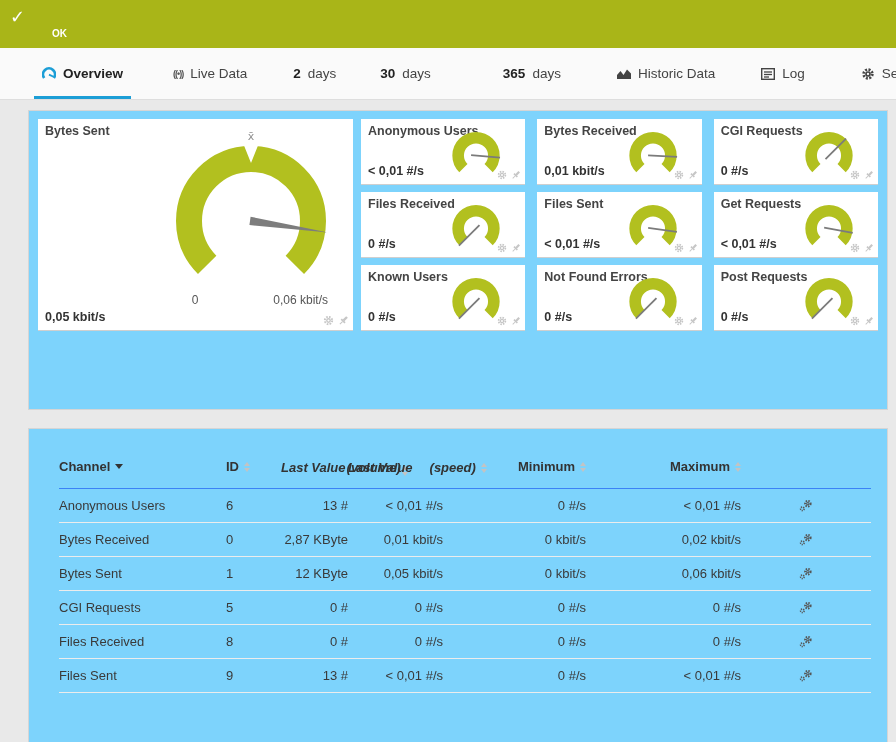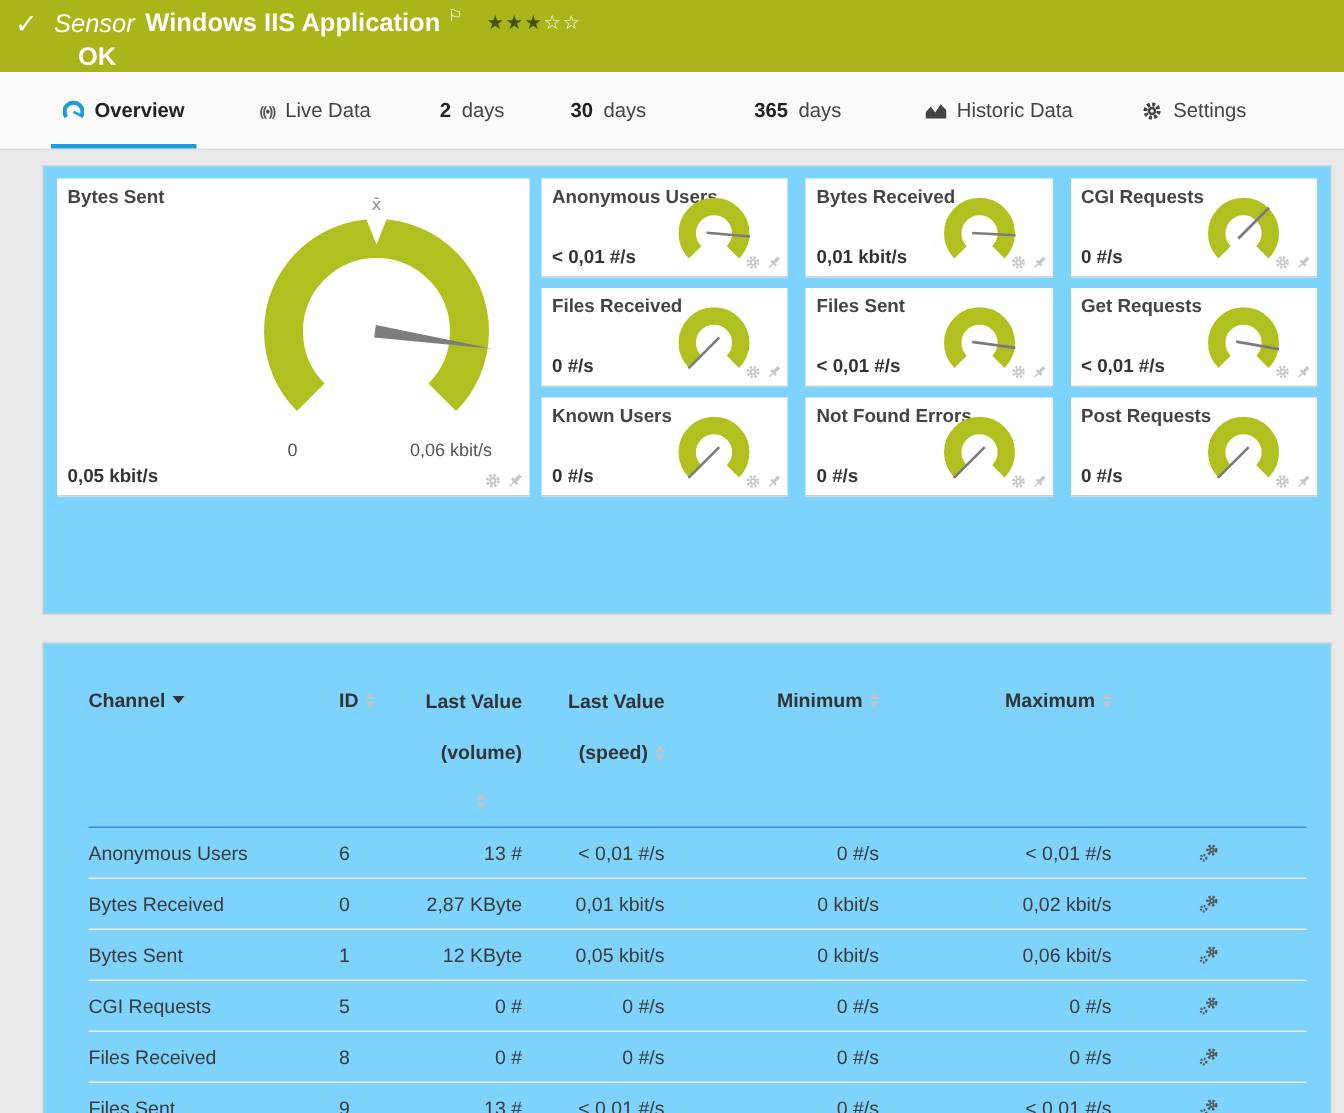--- a/index.html
+++ b/index.html
@@ -9,21 +9,21 @@
   
   .topbar{position:absolute;left:0;top:0;width:896px;height:48px;background:#a9b518;color:#fff;}
   .chk{position:absolute;left:10px;top:6px;font-size:18px;font-weight:bold;}
   .titleline{position:absolute;left:36px;top:4px;font-size:17px;white-space:nowrap;}
   .kind{font-style:italic;margin-right:7px;}
   .sname{font-weight:bold;}
   .flag{font-size:11px;vertical-align:super;margin-left:5px;}
   .stars{margin-left:16px;font-size:13px;letter-spacing:1px;vertical-align:2px;cursor:pointer;}
   .st-f{color:#49520b;}
   .st-e{color:#ffffff;}
-  .okline{position:absolute;left:52px;top:28px;font-size:17px;font-weight:bold;}
+  .okline{position:absolute;left:52px;top:28px;font-size:10px;font-weight:bold;}
 
   
   .tabs{position:absolute;left:0;top:48px;width:896px;height:52px;background:#fafafa;
         border-bottom:1px solid #dedede;display:flex;align-items:center;padding-left:36px;box-sizing:border-box;}
   .tab{position:relative;height:100%;display:flex;align-items:center;gap:7px;font-size:13.5px;
        color:#444;padding:0 6px;cursor:pointer;white-space:nowrap;}
   .tab b{color:#222;font-size:13.5px;}
   .tab.active .tlabel{font-weight:bold;color:#222;}
   .underline{position:absolute;left:-2px;right:-2px;bottom:0;height:3px;background:#1c9ed6;}
   .liveicon{font-size:9px;font-weight:bold;color:#555;letter-spacing:-1px;}
@@ -64,39 +64,36 @@
   .thead{display:flex;align-items:flex-start;padding-top:30px;padding-bottom:12px;
          border-bottom:1px solid #3b82f6;font-weight:bold;font-size:13px;color:#333;}
   .c1{width:167px;}
   .c2{width:55px;}
   .c3{width:67px;}
   .c4{width:95px;}
   .c5{width:143px;}
   .c6{width:155px;}
   .c7{flex:1;display:flex;justify-content:center;}
   .hcell{display:flex;align-items:center;gap:5px;cursor:pointer;white-space:nowrap;}
-  .hcol{display:flex;flex-direction:column;align-items:flex-end;gap:17px;cursor:pointer;white-space:nowrap;line-height:17px;}
-  .hrow2{display:flex;align-items:center;gap:5px;}
+  .hcol{display:flex;flex-direction:row;align-items:flex-end;gap:1px;cursor:pointer;white-space:nowrap;line-height:17px;font-style:italic;}
+  .hrow2{display:flex;align-items:center;gap:5px;margin-left:16px;}
   .sort i{display:block;width:0;height:0;border-left:3.5px solid transparent;border-right:3.5px solid transparent;}
   .sort .up{border-bottom:4px solid #c3c3c3;margin-bottom:2px;}
   .sort .dn{border-top:4px solid #c3c3c3;}
   .sort.below{margin-right:24px;margin-top:2px;}
   .caret-dn{display:inline-block;width:0;height:0;border-left:4px solid transparent;border-right:4px solid transparent;border-top:5px solid #333;}
   .trow{display:flex;align-items:center;height:33px;border-bottom:1px solid #ececec;font-size:13px;color:#3a3a3a;}
   .cellnum{display:flex;justify-content:flex-end;white-space:nowrap;}
   .gearbtn{cursor:pointer;display:flex;align-items:center;}
 </style>
 </head>
 <body>
 
 <header class="topbar">
   <span class="chk">✓</span>
-  <div class="titleline">
-    <span class="kind">Sensor</span><span class="sname">Windows IIS Application</span><span class="flag">⚐</span><span class="stars"><span class="st-f">★★★</span><span class="st-e">☆☆</span></span>
-  </div>
   <div class="okline">OK</div>
 </header>
 
 <nav class="tabs">
   <div class="tab active" style="margin-right:38px">
     <svg width="14" height="14" viewBox="0 0 14 14">
       <path d="M2.2 11 A6 6 0 1 1 11.8 11" stroke="#1c9ed6" stroke-width="2.8" fill="none"></path>
       <line x1="7" y1="7.6" x2="11.6" y2="9.8" stroke="#1c9ed6" stroke-width="1.8"></line>
     </svg>
     <span class="tlabel">Overview</span>
@@ -116,20 +113,29 @@
   </div>
   <div class="tab" style="margin-right:44px">
     <b>365</b>
     <span class="tlabel">days</span>
   </div>
   <div class="tab" style="margin-right:34px">
     <svg width="14" height="12" viewBox="0 0 14 12">
       <path d="M0 11 L0 7 L3.5 3 L6.5 7 L10 1.5 L14 5.5 L14 11 Z" fill="#444"></path>
     </svg>
     <span class="tlabel">Historic Data</span>
+  </div>
+  <div class="tab" style="margin-right:44px">
+    <svg width="14" height="12" viewBox="0 0 14 12">
+      <rect x="0.7" y="0.7" width="12.6" height="10.6" fill="none" stroke="#444" stroke-width="1.4"></rect>
+      <line x1="3" y1="4" x2="11" y2="4" stroke="#444" stroke-width="1.3"></line>
+      <line x1="3" y1="6.5" x2="11" y2="6.5" stroke="#444" stroke-width="1.3"></line>
+      <line x1="3" y1="9" x2="8" y2="9" stroke="#444" stroke-width="1.3"></line>
+    </svg>
+    <span class="tlabel">Log</span>
   </div>
   <div class="tab">
     <svg width="14" height="14" viewBox="0 0 14 14">
       <circle cx="7" cy="7" r="4.4" fill="none" stroke="#444" stroke-width="2.6" stroke-dasharray="2 1.45"></circle>
       <circle cx="7" cy="7" r="2" fill="none" stroke="#444" stroke-width="1.7"></circle>
     </svg>
     <span class="tlabel">Settings</span>
   </div>
 </nav>
 

